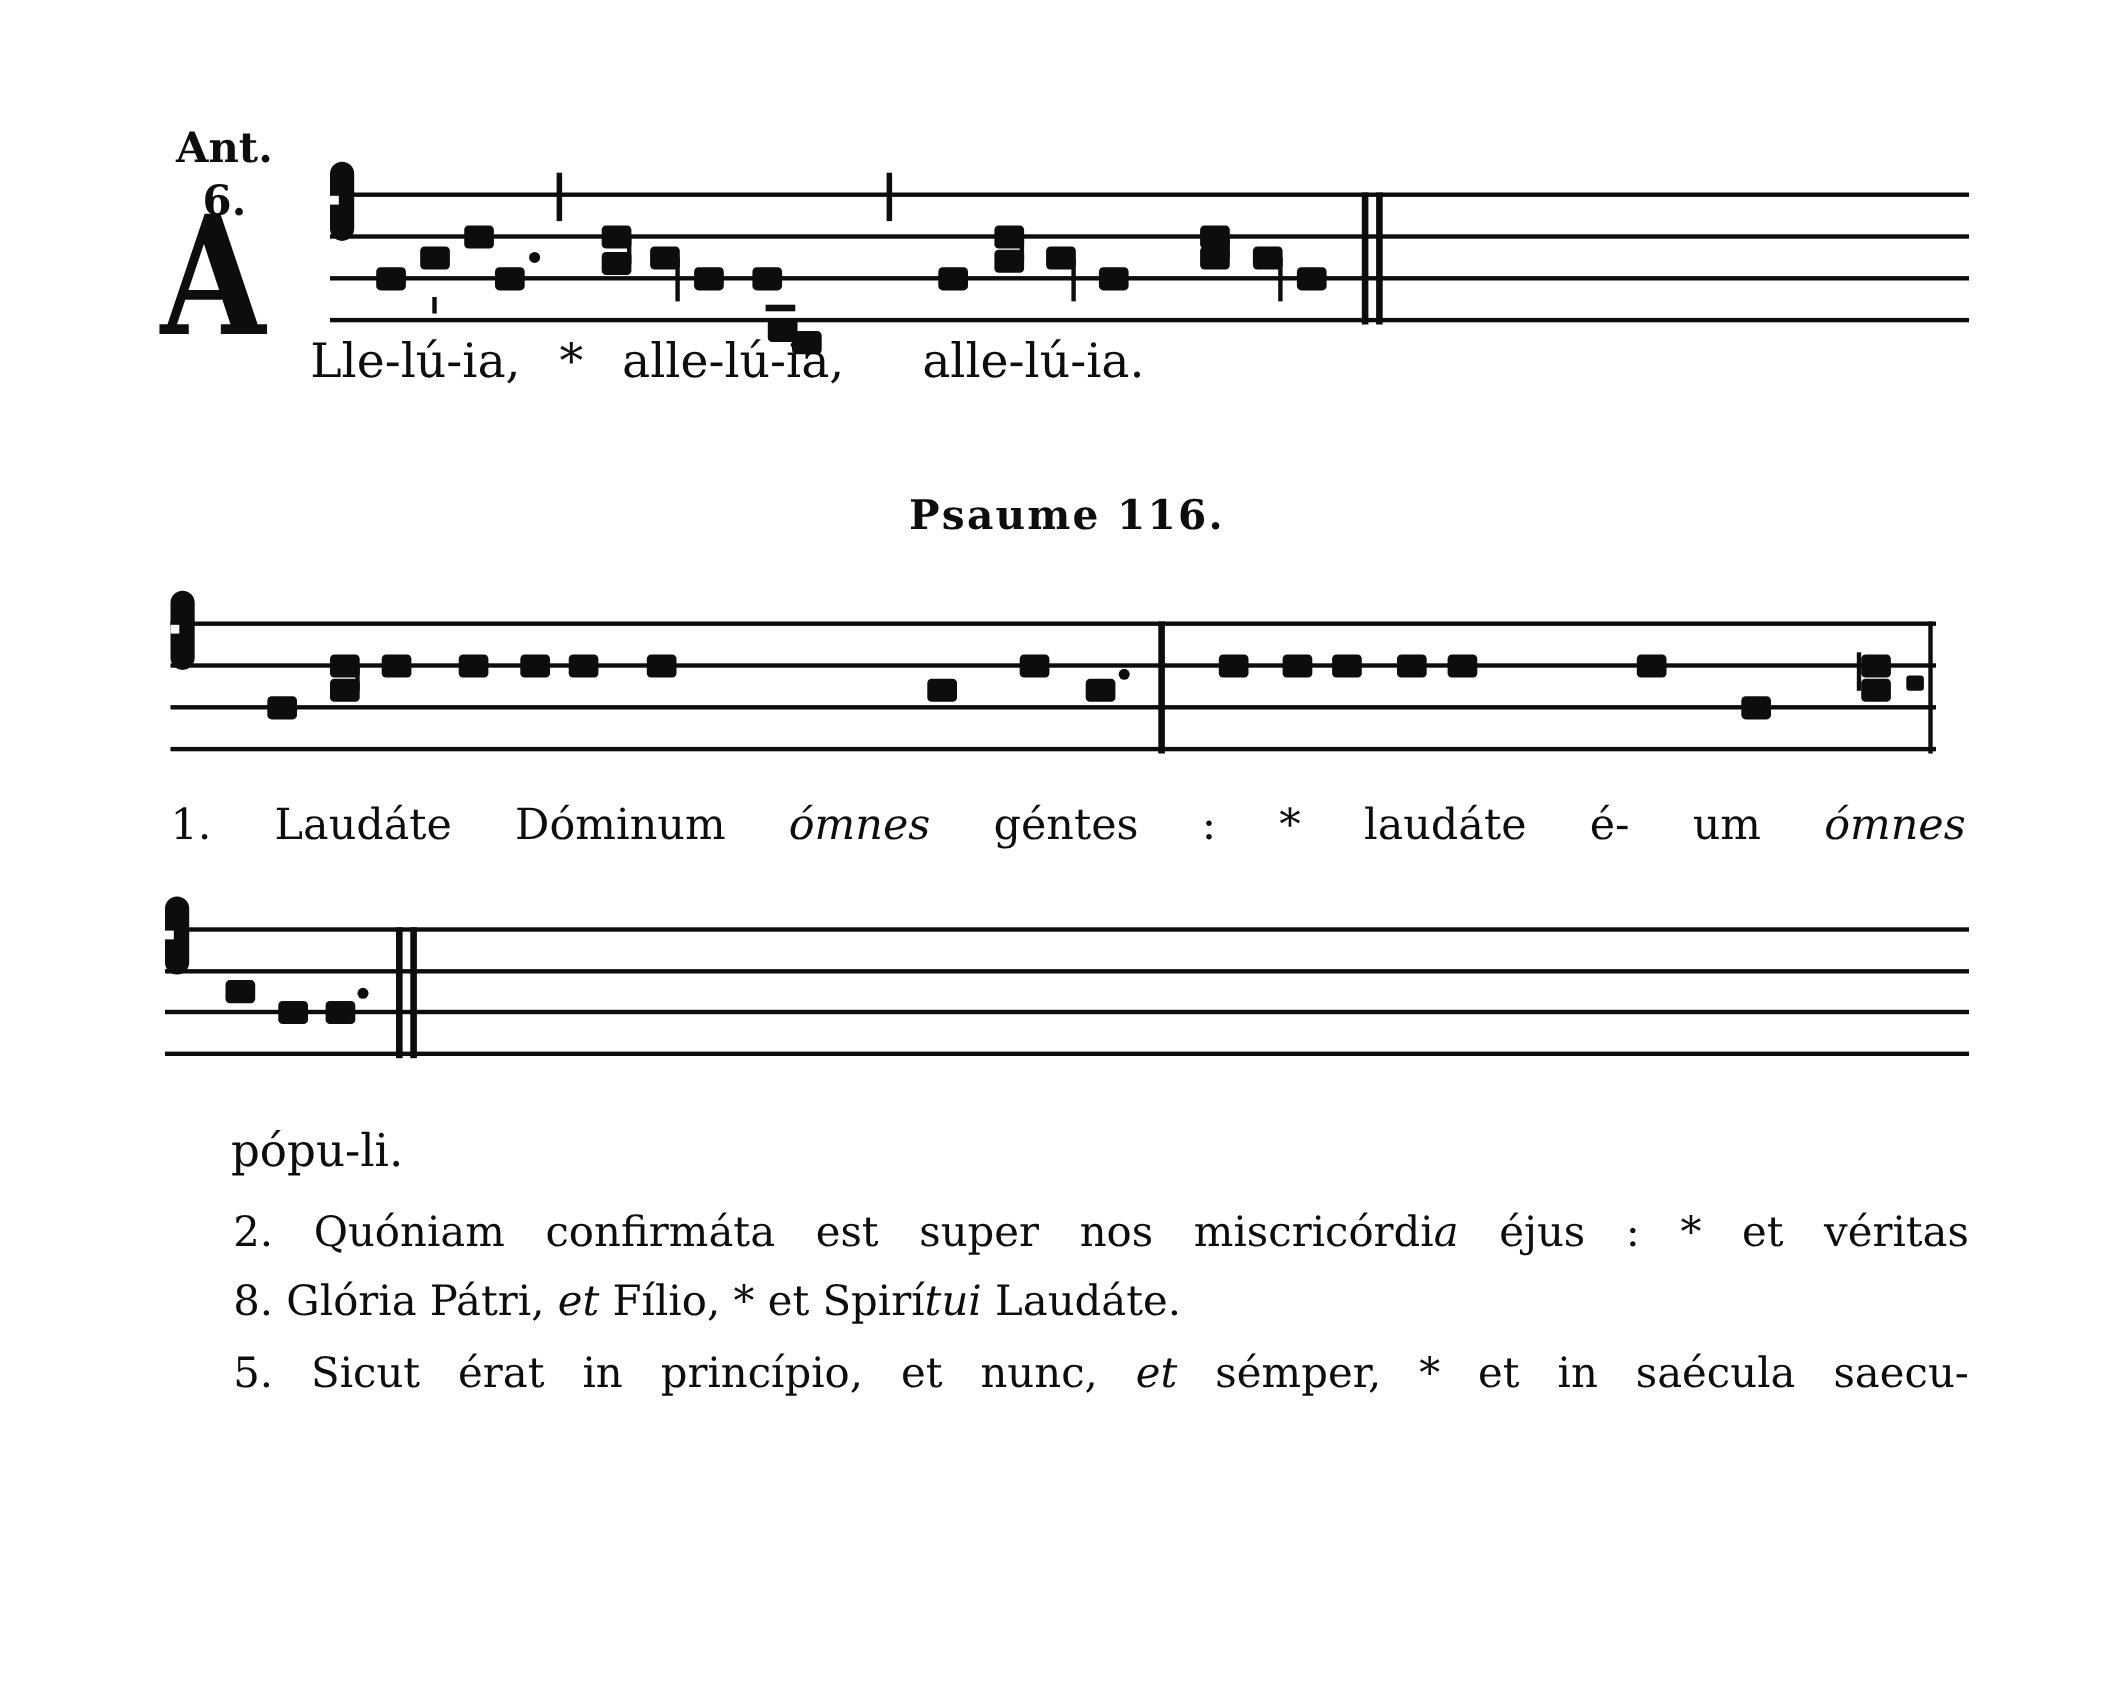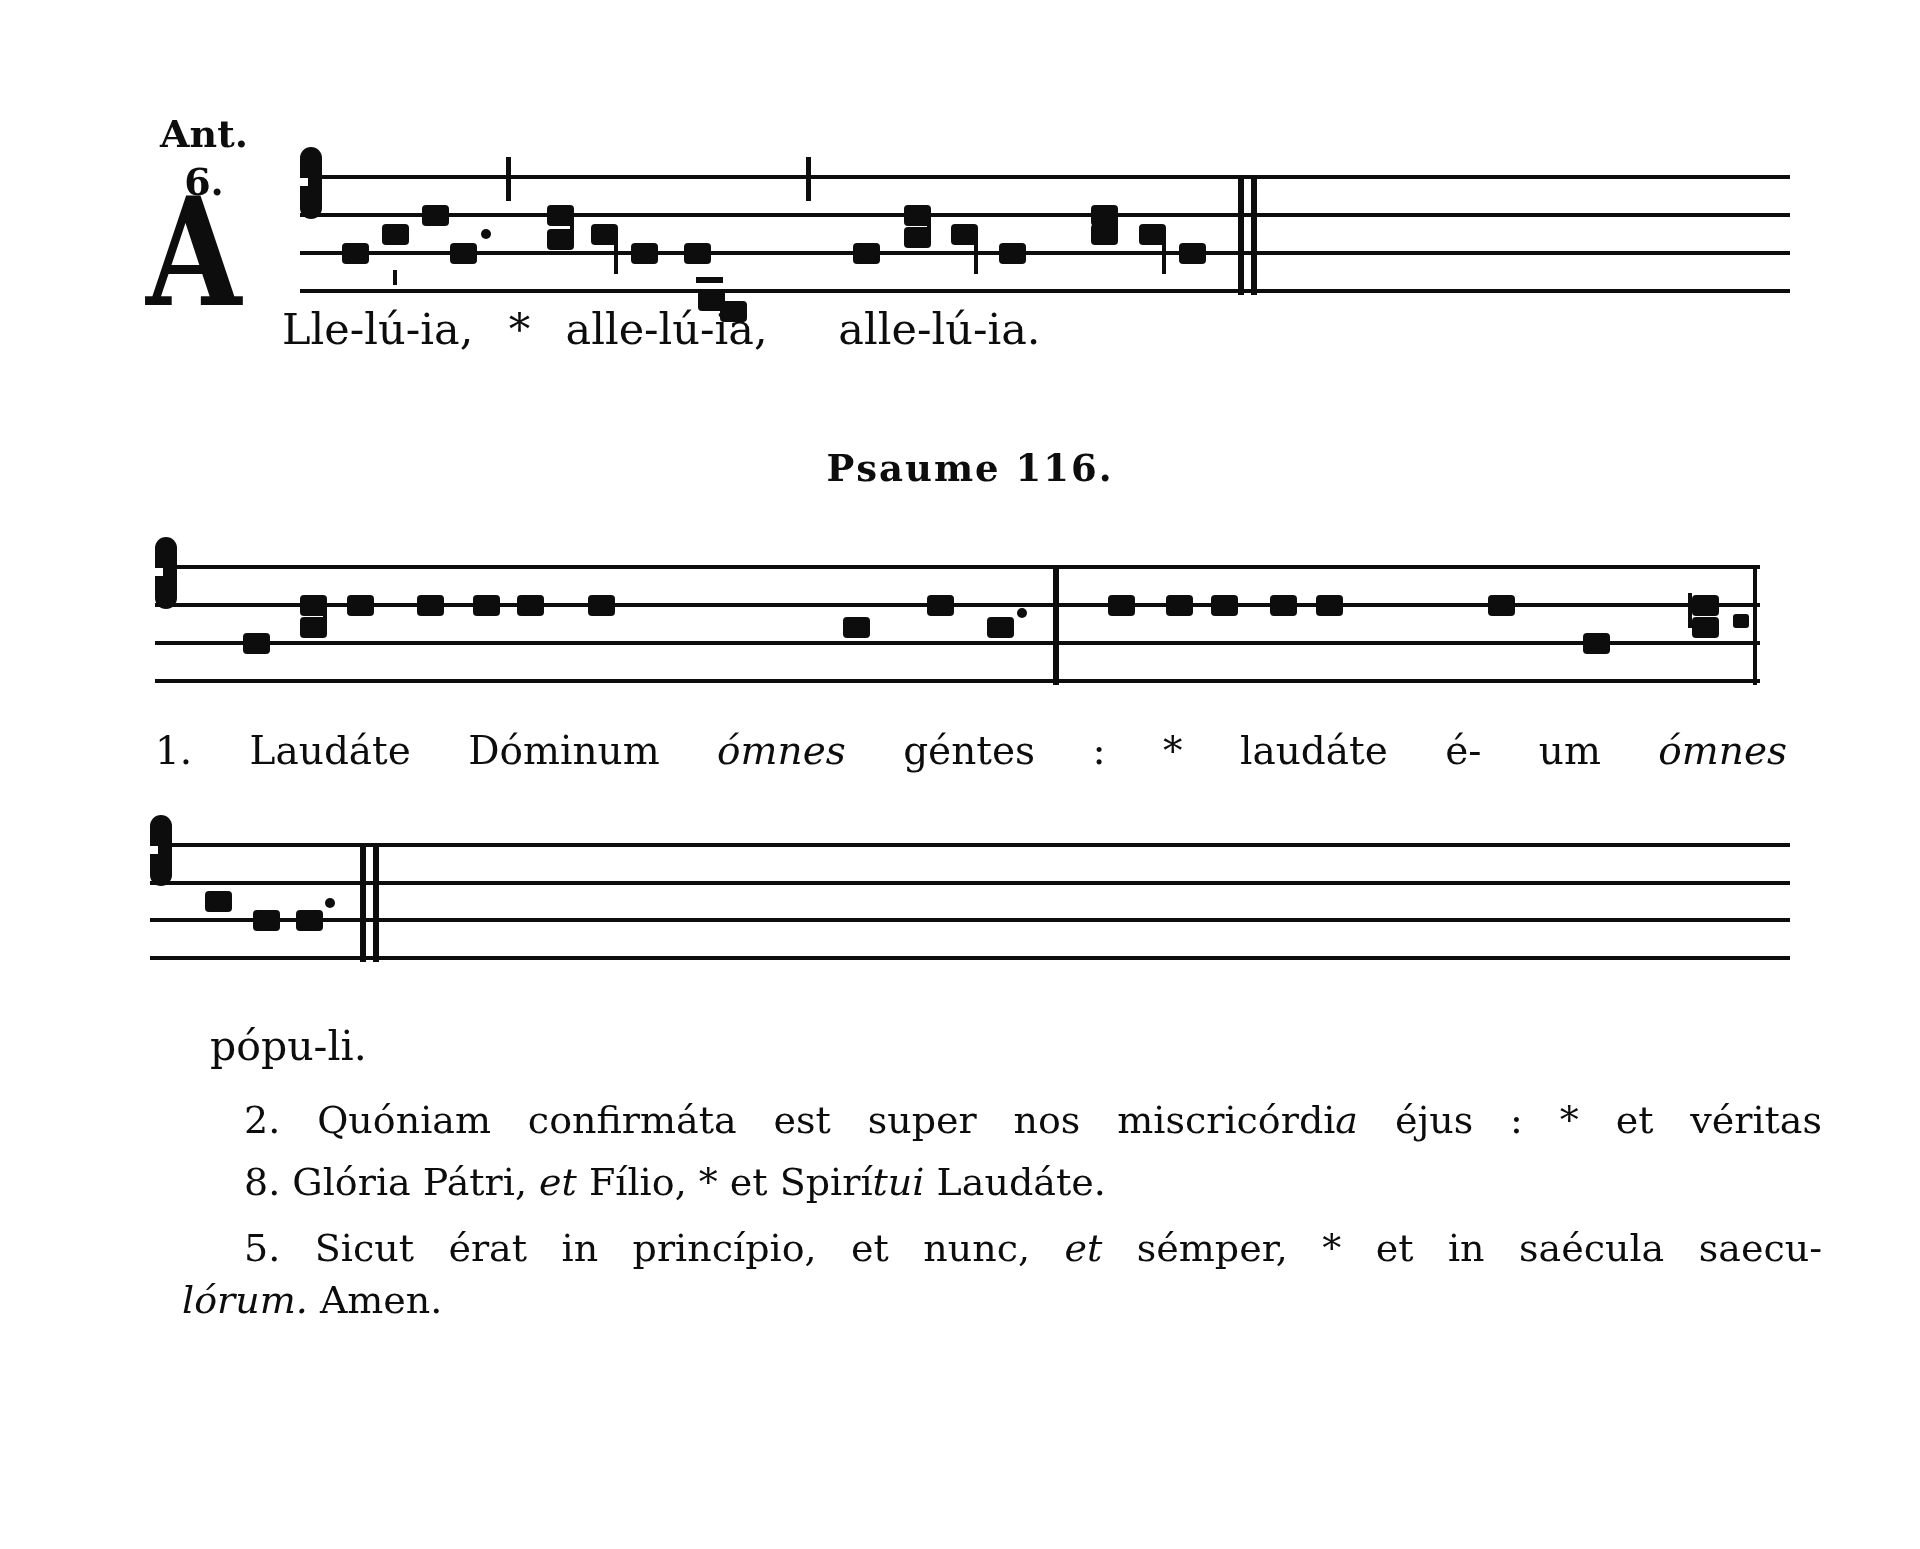--- a/index.html
+++ b/index.html
@@ -10,21 +10,21 @@
              font-size:38px;font-weight:bold;line-height:48px;}
   .initial{left:146px;top:192px;font-size:150px;line-height:0.80;font-weight:bold;
            transform:scaleX(0.82);transform-origin:left top;}
   .lyric1{left:282px;top:304px;font-size:43px;white-space:pre;word-spacing:4px;}
   .heading{left:150px;top:446px;width:1640px;text-align:center;
            font-size:37px;font-weight:bold;letter-spacing:2px;}
   .verse1{left:155px;top:728px;width:1632px;font-size:39px;
           text-align:justify;text-align-last:justify;}
   .populi{left:210px;top:1022px;font-size:41px;}
   .verses{left:150px;top:1094px;width:1640px;font-size:38px;line-height:52px;}
-  .vline{width:100%;margin-left:32px;}
+  .vline{width:100%;}
   .ind{text-indent:62px;}
   .jl{text-align:justify;text-align-last:justify;}
   .it{font-style:italic;}
   .bd{font-weight:normal;}
   .staff{position:absolute;}
 </style>
 </head>
 <body>
 
 <div class="abs ant-label">
@@ -139,15 +139,14 @@
 
 <div class="abs verses">
   <p style="margin:0">
     <span class="vline ind jl" style="display:block"><span>2. Quóniam confirmáta est super nos miscricórdi</span><span class="it">a</span><span> éjus : * et véritas</span></span>
   </p>
   <p style="margin:10px 0 0 0">
     <span class="vline ind" style="display:block"><span>8. Glória Pátri, </span><span class="it">et</span><span> </span><span class="bd">Fílio</span><span>, * et Spirí</span><span class="it">tui</span><span> </span><span class="bd">Laudáte.</span></span>
   </p>
   <p style="margin:14px 0 0 0">
     <span class="vline ind jl" style="display:block"><span>5. Sicut érat in princípio, et nunc, </span><span class="it">et</span><span> </span><span class="bd">sémper</span><span>, * et in saécula saecu-</span></span>
-    <span class="vline" style="display:block"><span class="it">lórum.</span><span> </span><span class="bd">Amen.</span></span>
   </p>
 </div>
 
 </body></html>

